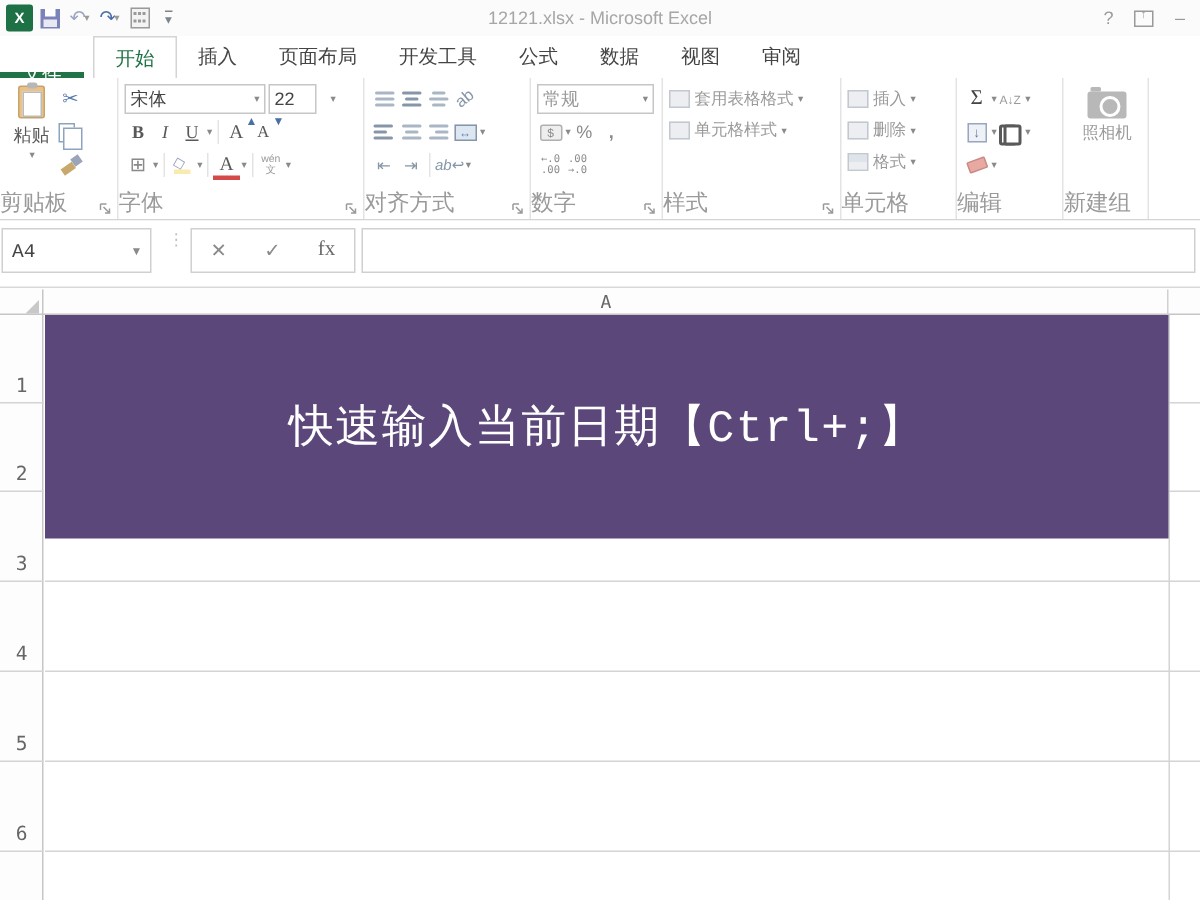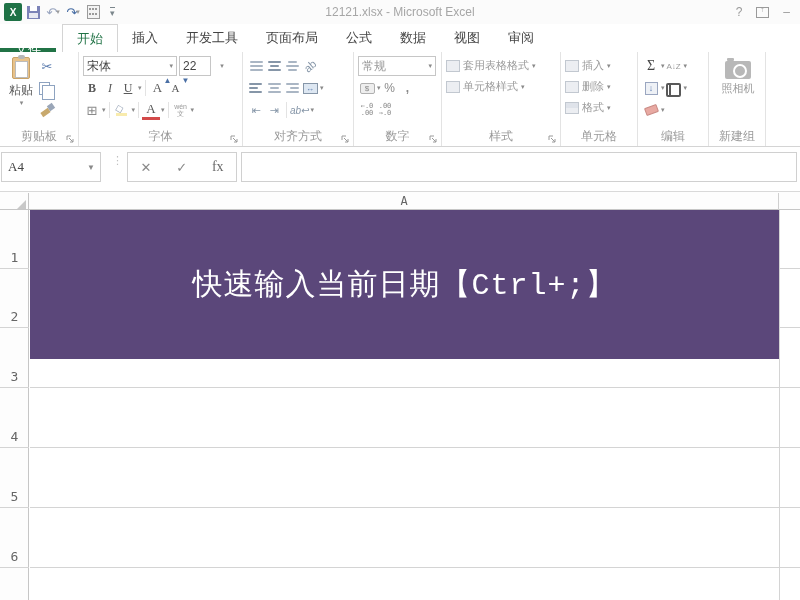--- a/index.html
+++ b/index.html
@@ -28,21 +28,21 @@
 
   
   .tabrow { position:absolute; top:24px; left:0; width:800px; height:28px; background:#fff; display:flex; align-items:stretch; }
   .tab-file { width:56px; background:#217346; color:#fff; font-size:13px; display:flex; align-items:center; justify-content:center;margin-top:24px; }
   .tab { padding:0 14px; display:flex; align-items:center; font-size:13px; color:#444; }
   .tab.active { color:#217346; border:1px solid #d4d4d4; border-bottom:none; background:#fff; margin-left:6px; }
 
   
   .ribbon { position:absolute; top:52px; left:0; width:800px; height:95px; background:#fff; border-bottom:1px solid #d4d4d4; display:flex; }
   .grp { position:relative; border-right:1px solid #e3e3e3; padding:3px 2px 16px 4px; flex:none; }
-  .grp-label { position:absolute; bottom:1px; left:0; right:0; text-align:center; font-size:12px; color:#9a9a9a; }
+  .grp-label { position:absolute; bottom:1px; left:0; right:0; text-align:left; font-size:15px; color:#9a9a9a; }
   .launcher { position:absolute; bottom:2px; right:3px; width:9px; height:9px; border-left:0; }
   .launcher svg { display:block; }
   .rbtn { display:inline-flex; align-items:center; justify-content:center; height:20px; min-width:18px; font-size:12px; color:#595959; }
   .dd { font-size:7px; color:#8a8a8a; margin-left:1px; }
   .rrow { display:flex; align-items:center; height:22px; }
 
   
   .grp-clip { width:79px; }
   .paste-big { float:left; width:34px; text-align:center; }
   .clip-ic { width:18px; height:22px; margin:2px auto 0; background:#e8c28a; border:1px solid #c9a266; border-radius:2px; position:relative; }
@@ -114,21 +114,21 @@
   
   .grp-new { width:57px; border-right:1px solid #e3e3e3; text-align:center; }
   .cam-ic { width:26px; height:18px; background:#b8b8b8; border-radius:2px; margin:6px auto 2px; position:relative; }
   .cam-ic:before { content:""; position:absolute; left:8px; top:3px; width:10px; height:10px; border:2px solid #fff; border-radius:50%; }
   .cam-ic:after { content:""; position:absolute; left:2px; top:-3px; width:7px; height:3px; background:#b8b8b8; border-radius:1px; }
   .cam-lbl { font-size:11px; color:#9b9b9b; }
 
   
   .formularow { position:absolute; top:147px; left:0; width:800px; height:40px; background:#fff; }
   .namebox { position:absolute; left:1px; top:5px; width:100px; height:30px; border:1px solid #d0d0d0; background:#fff; display:flex; align-items:center; }
-  .namebox-text { padding-left:6px; font-family:Liberation Serif, serif; font-size:13px; color:#444; }
+  .namebox-text { padding-left:6px; font-family:Liberation Mono, monospace; font-size:13px; color:#444; }
   .namebox .dd { margin-left:auto; margin-right:5px; font-size:8px; }
   .fdots { position:absolute; left:112px; top:10px; color:#c0c0c0; font-size:11px; letter-spacing:0; line-height:7px; }
   .fbtns { position:absolute; left:127px; top:5px; width:110px; height:30px; border:1px solid #d0d0d0; display:flex; align-items:center; justify-content:space-around; }
   .fbx { color:#8a8a8a; font-size:13px; }
   .fx { font-family:"Liberation Serif",serif; color:#6a6a6a; font-size:14px; }
   .fbar { position:absolute; left:241px; top:5px; width:556px; height:30px; border:1px solid #d0d0d0; background:#fff; font-size:13px; padding-left:5px; display:flex; align-items:center; }
 
   
   .sheet { position:absolute; top:191px; left:0; width:800px; height:409px; background:#fff; }
   .colheaders { position:absolute; top:0; left:0; width:800px; height:19px; border-top:1px solid #d9d9d9; border-bottom:1px solid #c6c6c6; background:#fdfdfd; }
@@ -181,22 +181,22 @@
       <span>?</span>
       <span class="ribbon-disp-ic"></span>
       <span>–</span>
     </div>
   </div>
 
   <div class="tabrow">
     <div class="tab-file">文件</div>
     <div class="tab active">开始</div>
     <div class="tab">插入</div>
+    <div class="tab">页面布局</div>
     <div class="tab">开发工具</div>
-    <div class="tab">页面布局</div>
     <div class="tab">公式</div>
     <div class="tab">数据</div>
     <div class="tab">视图</div>
     <div class="tab">审阅</div>
   </div>
 
   <div class="ribbon">
 
     <div class="grp grp-clip">
       <div class="paste-big">

